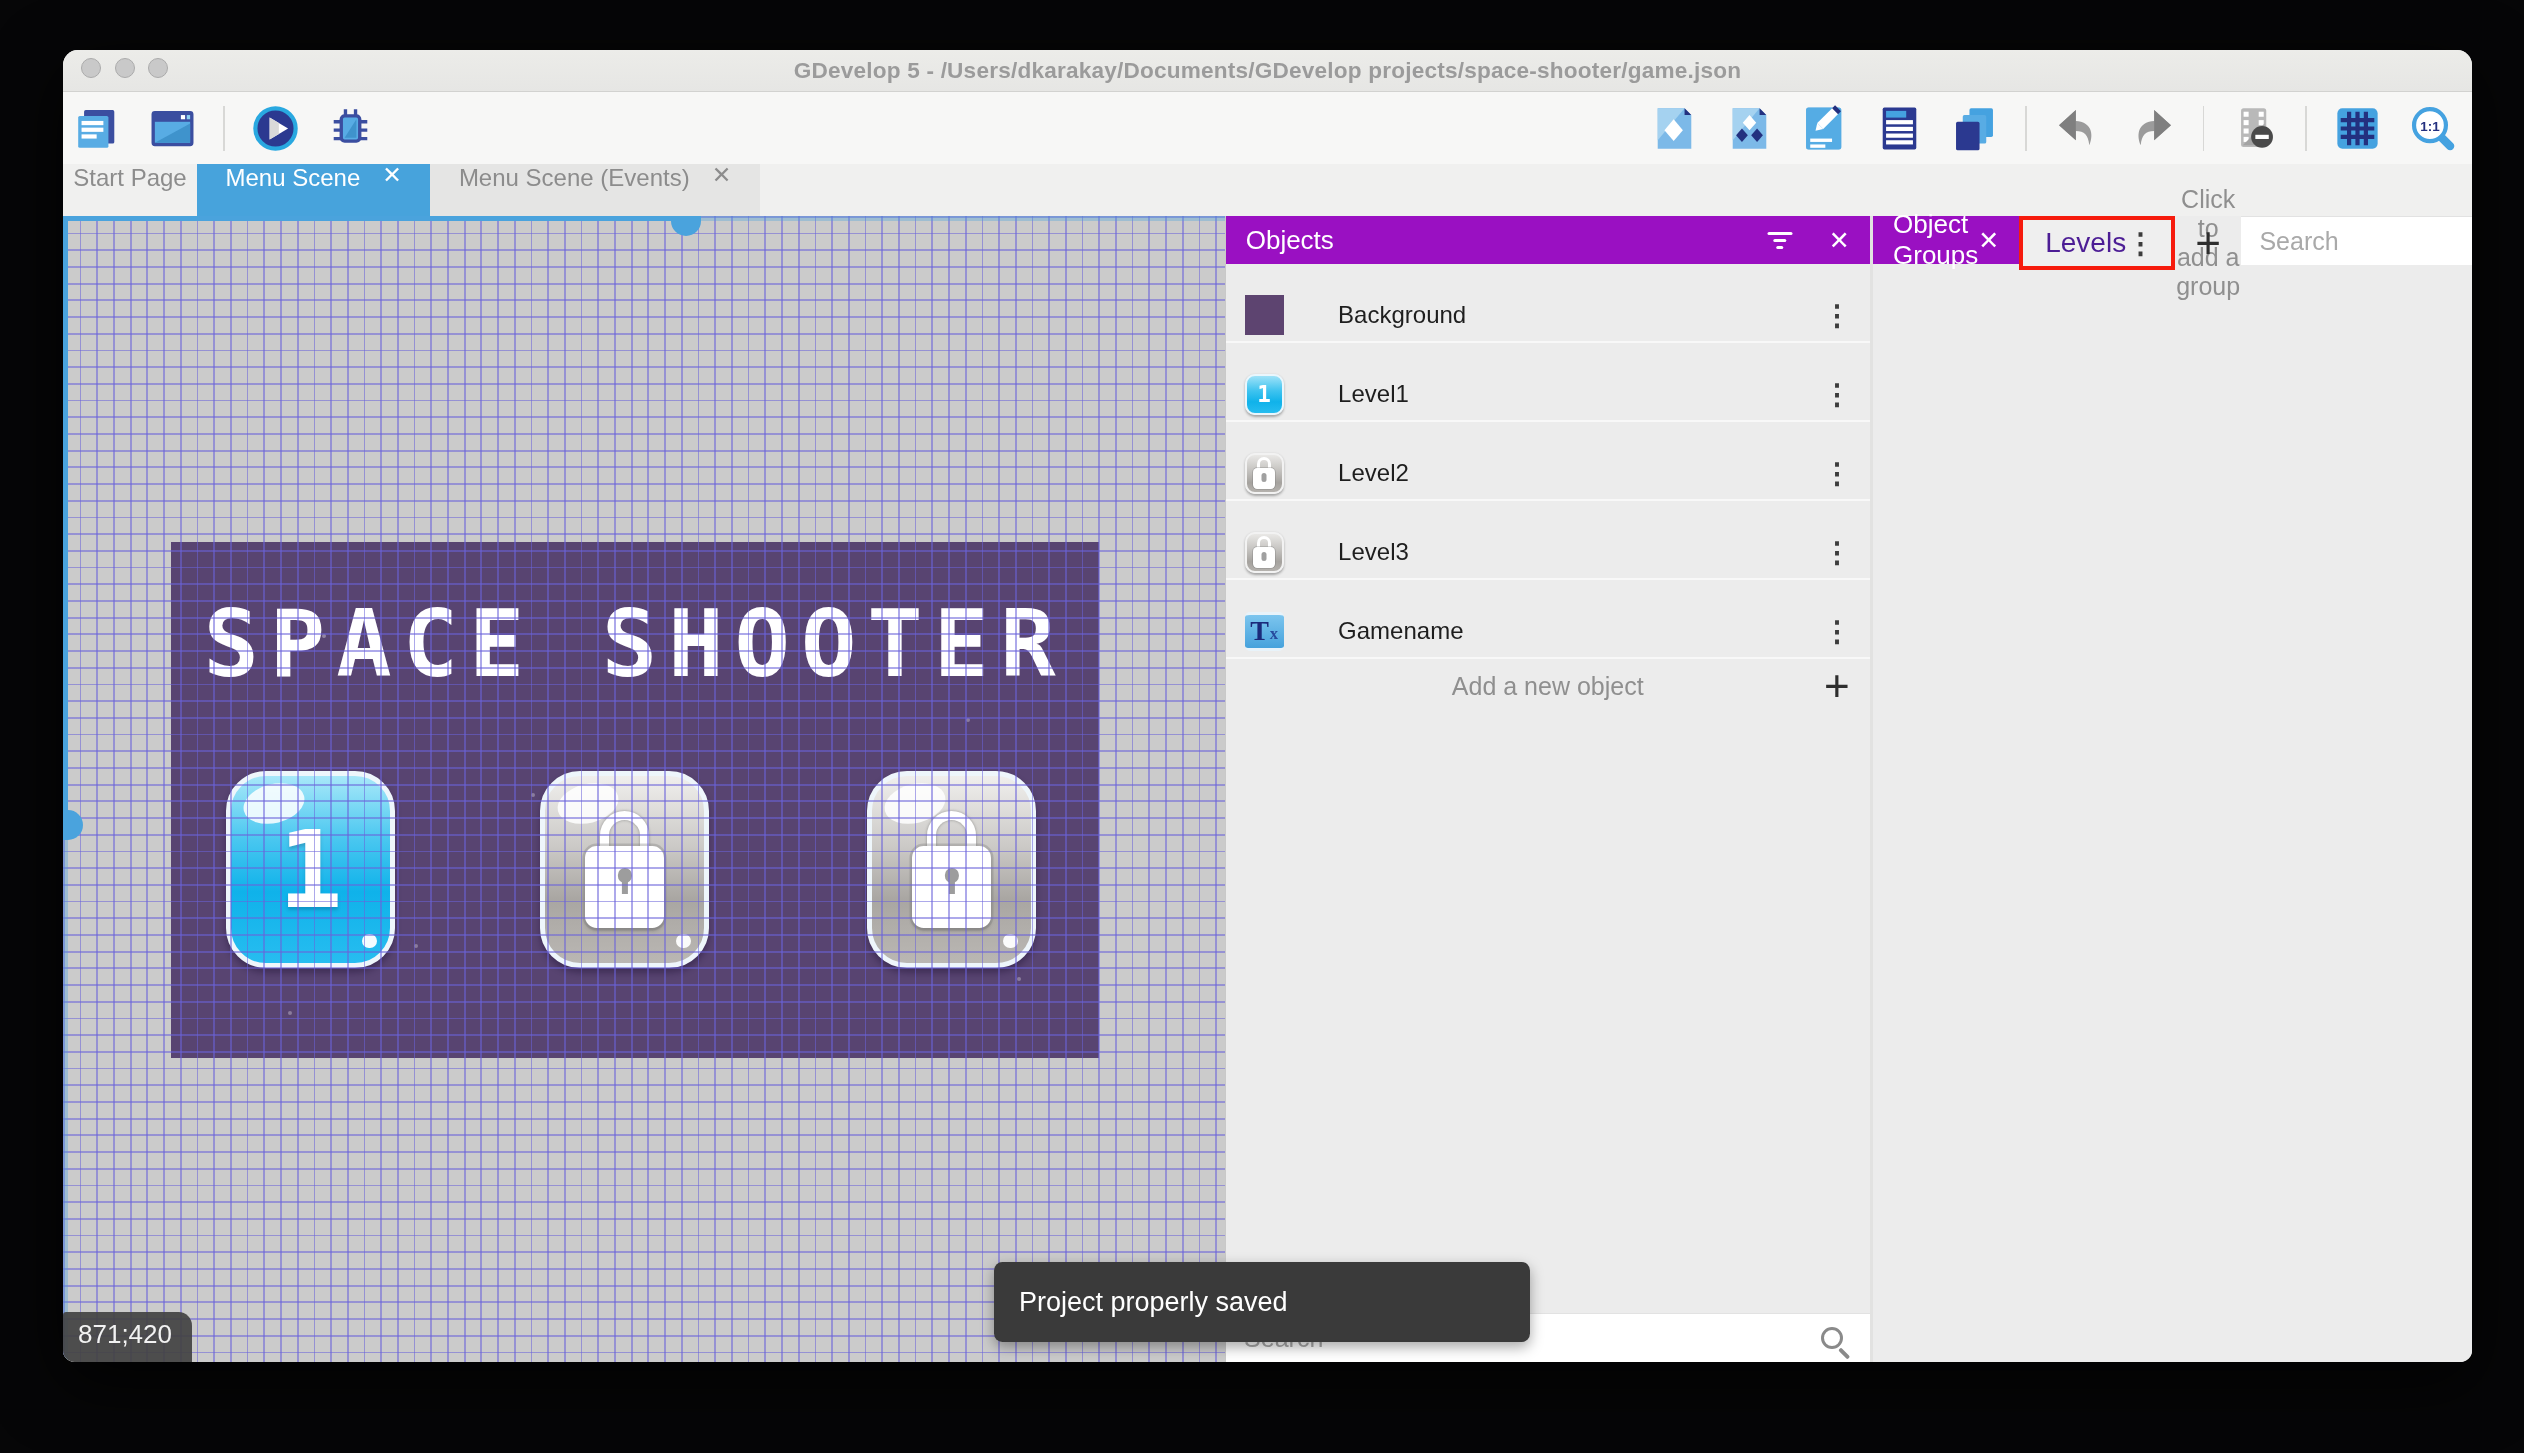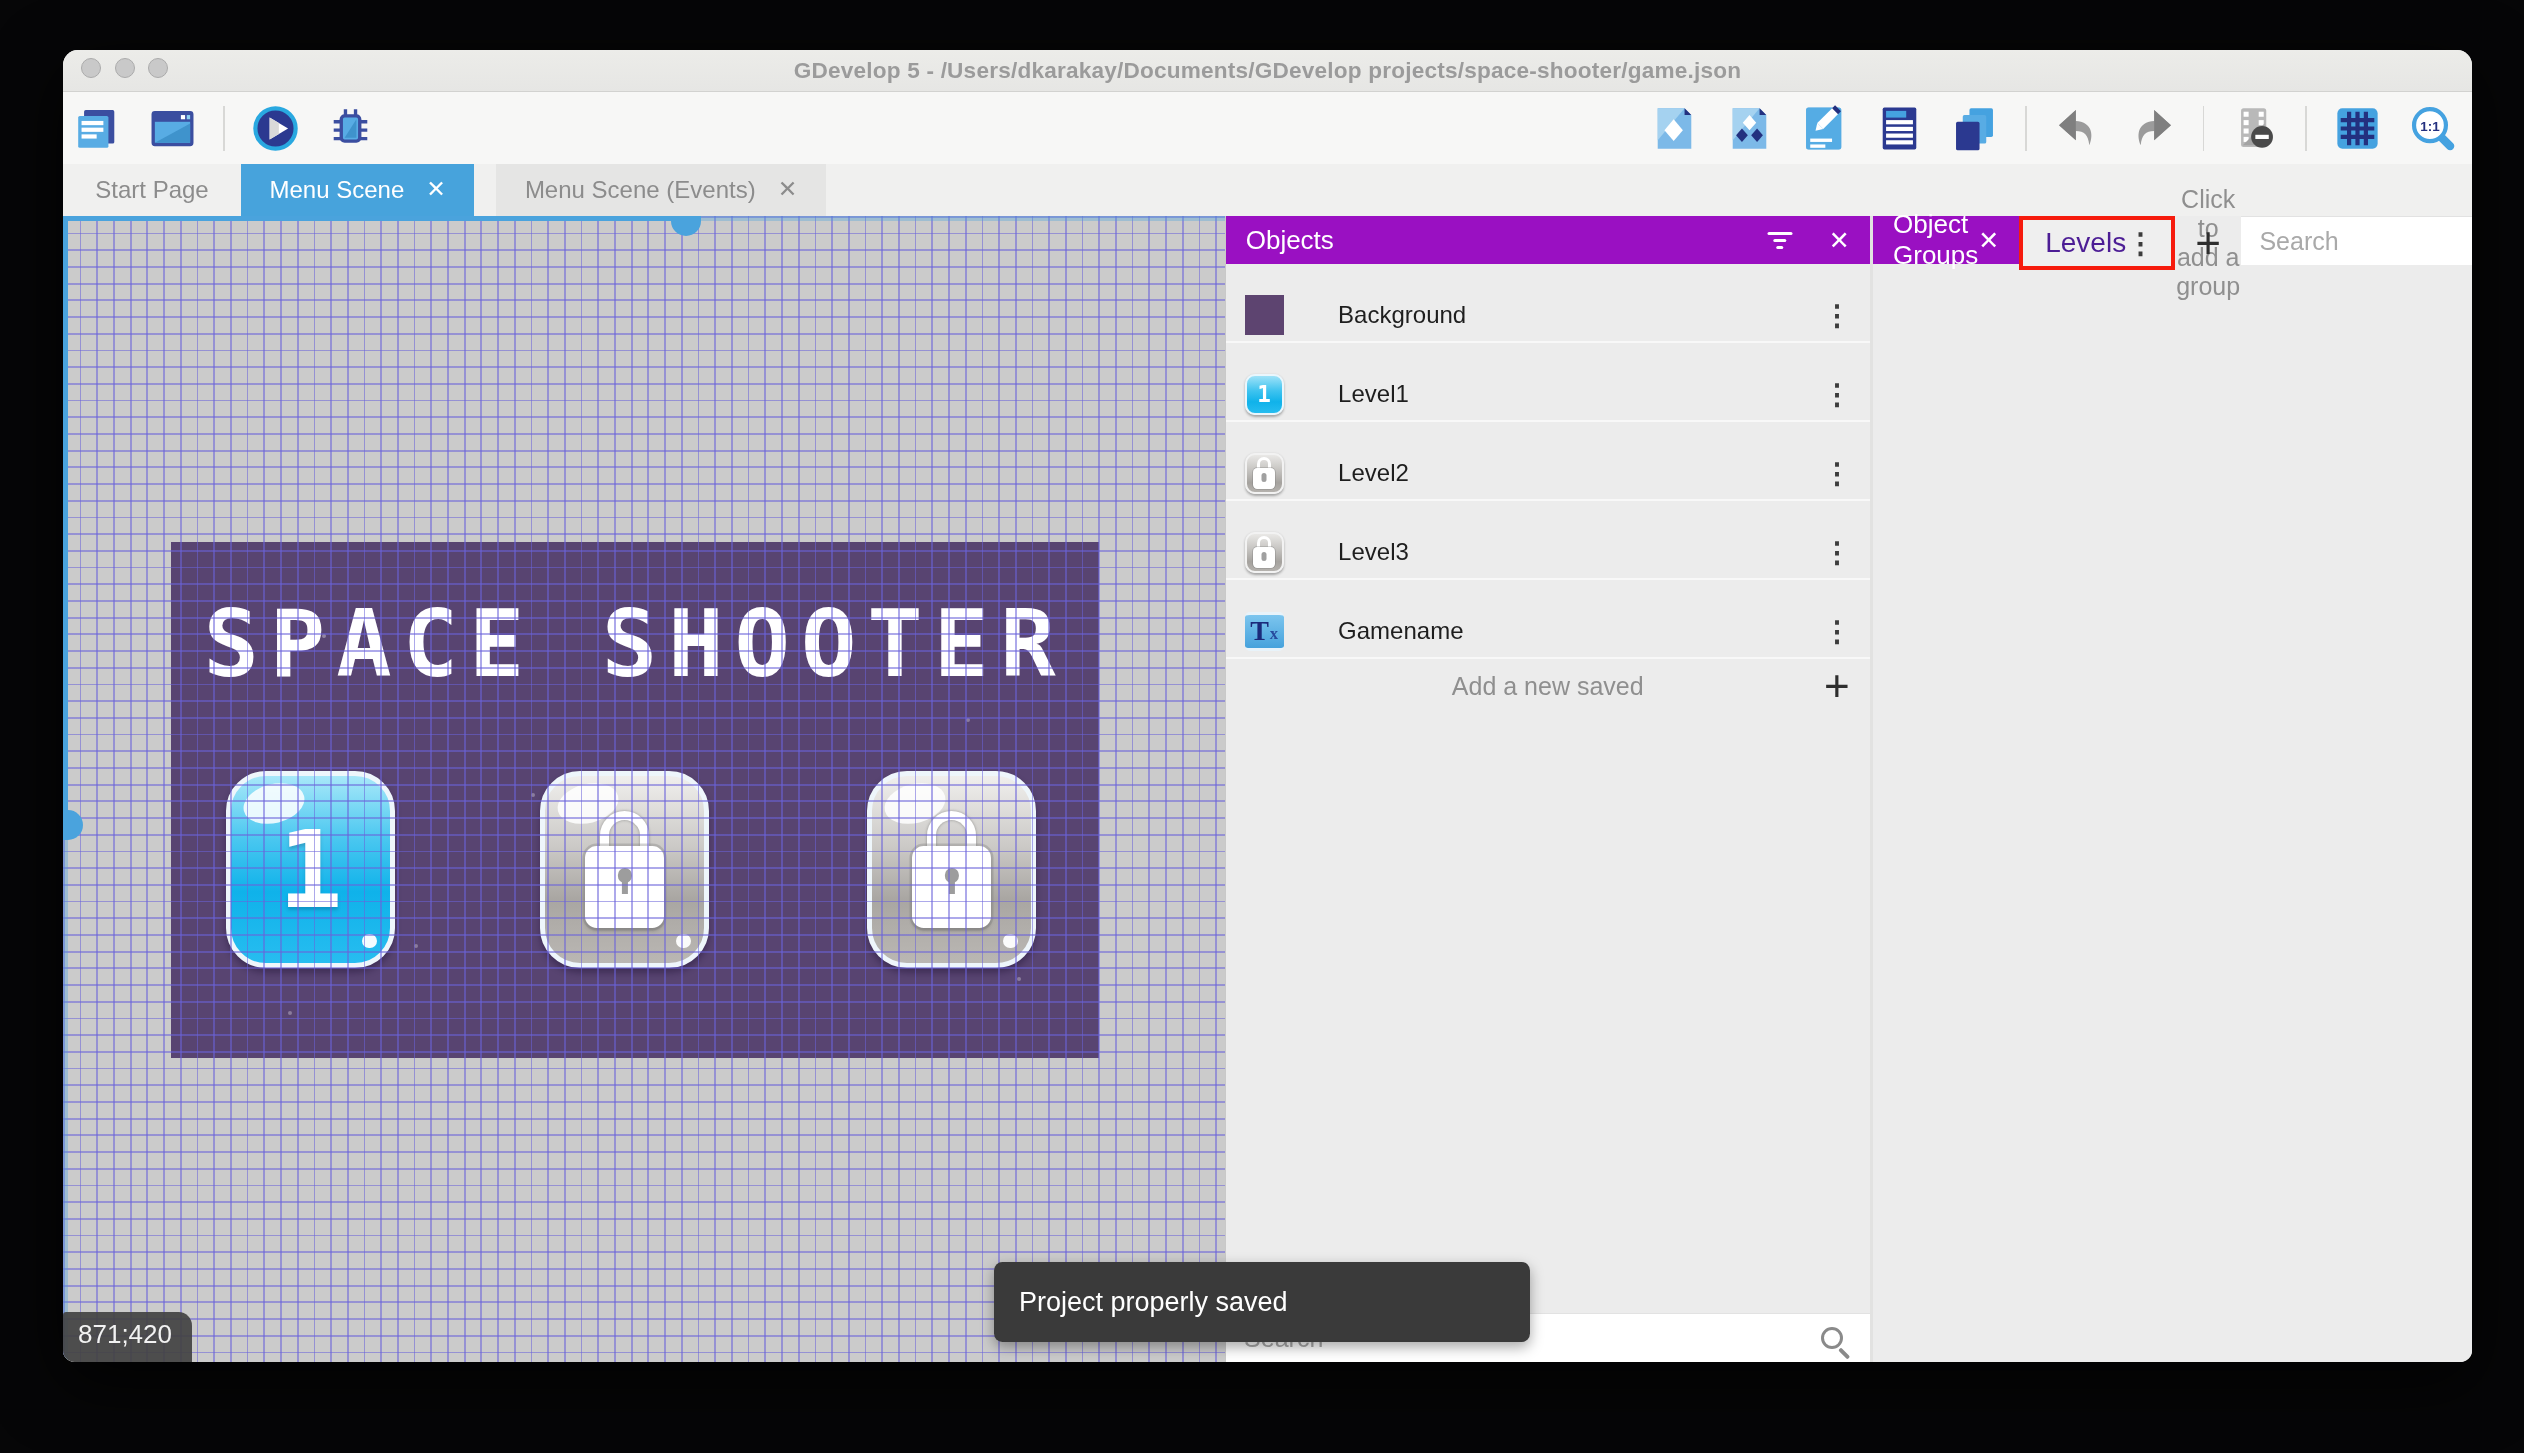--- a/index.html
+++ b/index.html
@@ -21,21 +21,21 @@
 
   
   .toolbar { height:72px; flex:0 0 72px; background:#f7f7f6; display:flex; align-items:center; justify-content:space-between; padding:0 15px 0 10px; }
   .tb-group { display:flex; align-items:center; gap:26px; }
   .tb-btn { width:49px; height:49px; display:flex; align-items:center; justify-content:center; }
   .tb-btn svg { width:47px; height:47px; }
   .tb-sep { width:1.7px; height:45px; background:#d8d8d6; }
 
   
   .tabbar { height:52px; flex:0 0 52px; background:#f0f0ef; display:flex; align-items:stretch; }
-  .tab { display:flex; align-items:center; justify-content:center; gap:22px; font-size:24px; color:#8c8c8c; padding:0 28.5px;margin-left:22px; }
+  .tab { display:flex; align-items:flex-start; justify-content:center; gap:22px; font-size:24px; color:#8c8c8c; padding:0 28.5px; }
   .tab-close { font-size:23.4px; color:#8c8c8c; line-height:1; }
   .tab.start { width:134px; padding:0; }
   .tab.active { background:#47a3dc; color:#ffffff; min-width:213px; }
   .tab.active .tab-close { color:#ffffff; }
   .tab.inactive2 { background:#e5e5e4; min-width:310px; }
 
   
   .main { flex:1; display:flex; min-height:0; }
 
   
@@ -426,21 +426,21 @@
               <span class="thumb-text">
                 <span class="t">T</span>
                 <span class="x">x</span>
               </span>
             </span>
           <span class="obj-label">Gamename</span>
           <span class="kebab">⋮</span>
         </div>
 
         <div class="add-row">
-          <span class="add-label">Add a new saved</span>
+          <span class="add-label">Add a new object</span>
           <span class="plus">+</span>
         </div>
 
         <div class="panel-spacer"></div>
 
         <div class="panel-search">
           <input class="search-input" type="text" placeholder="Search" style="">
           <span class="search-glass"></span>
         </div>
       </div>

